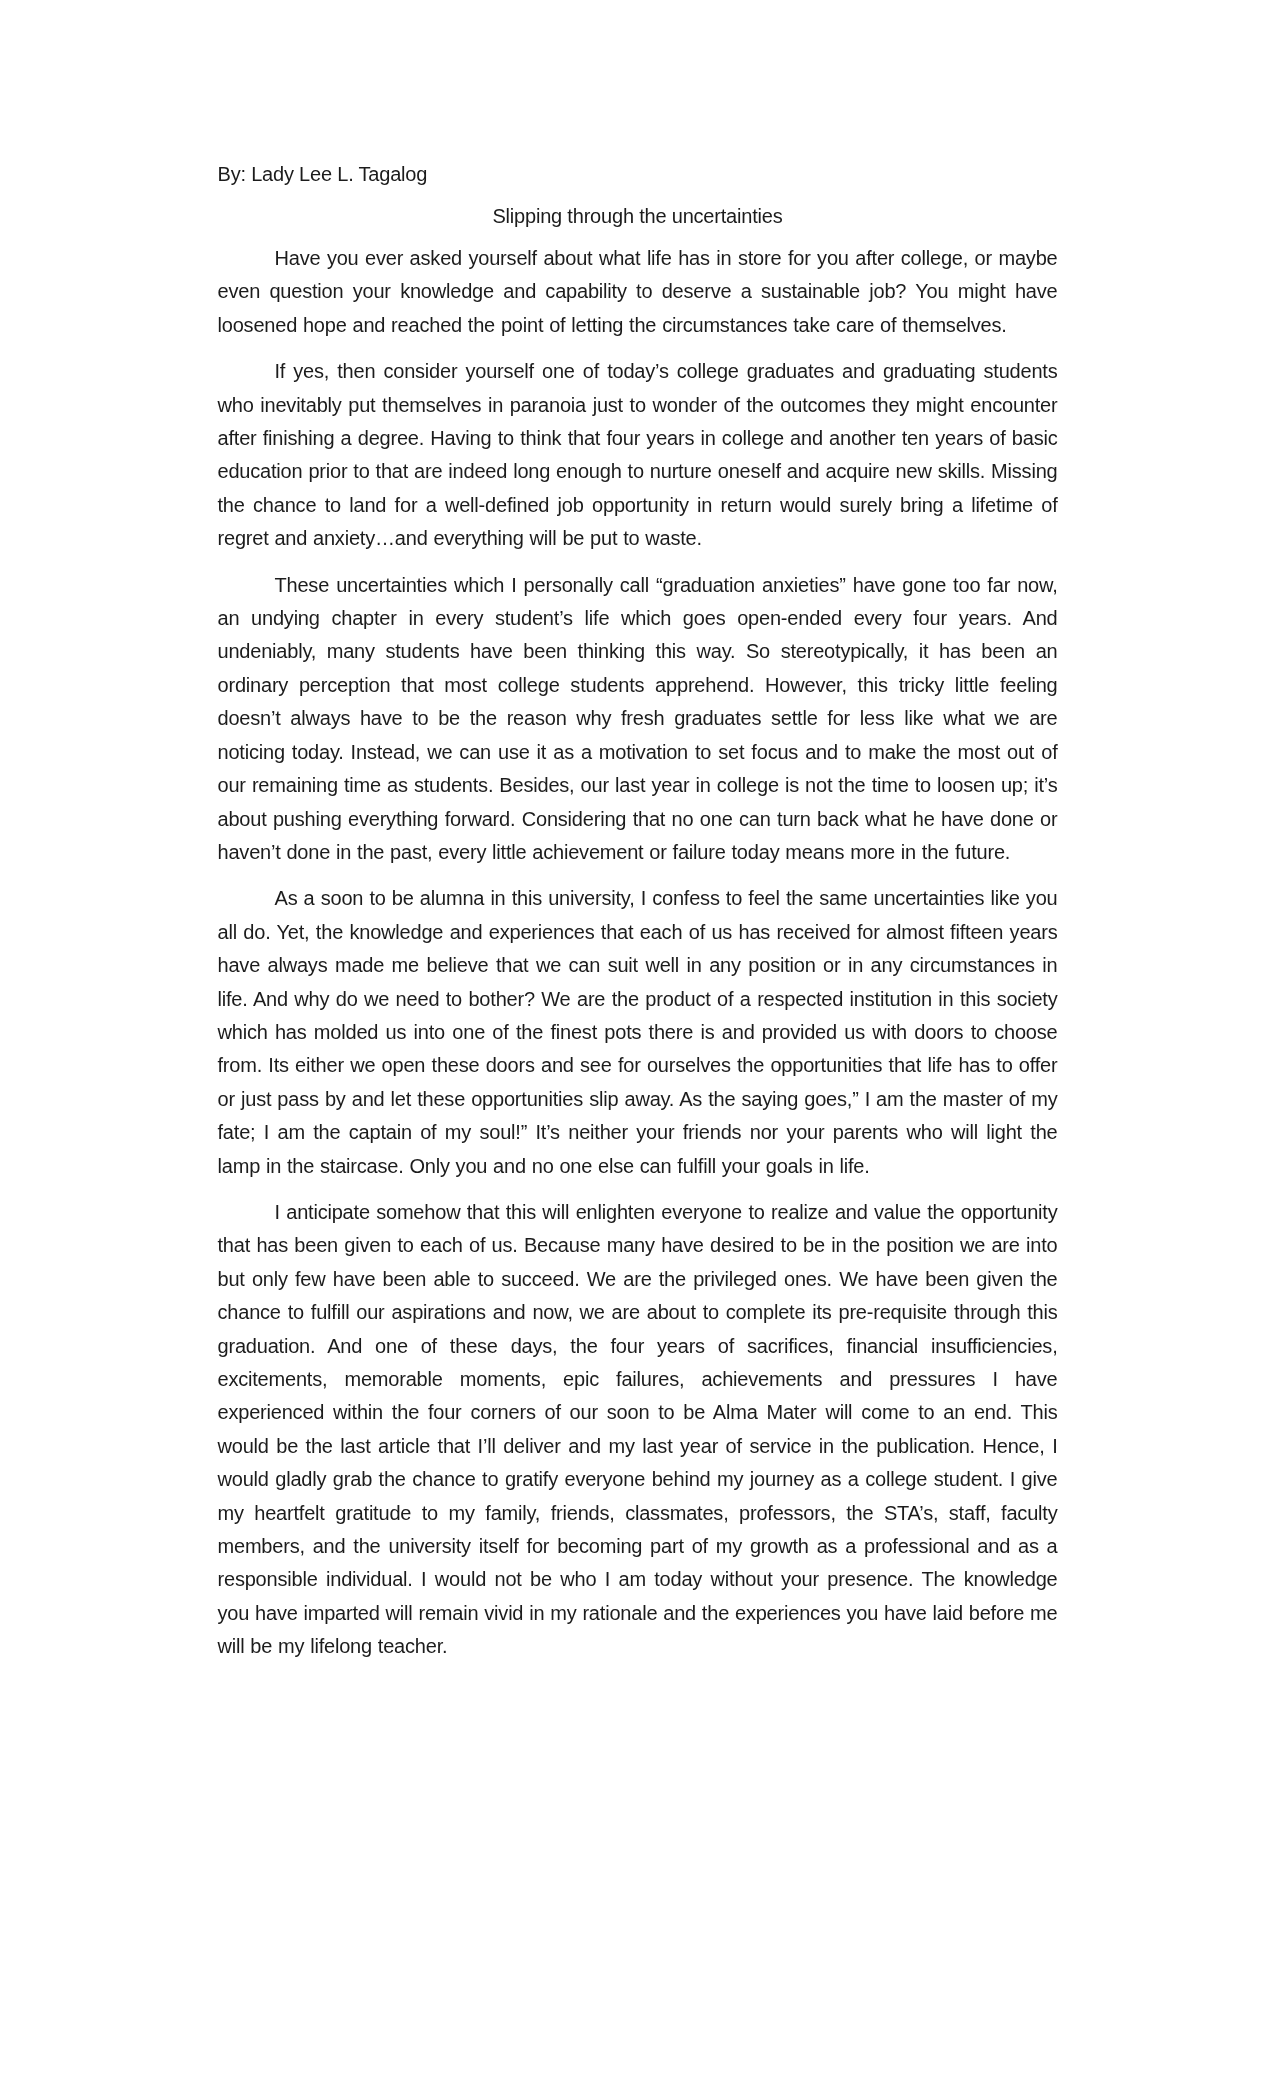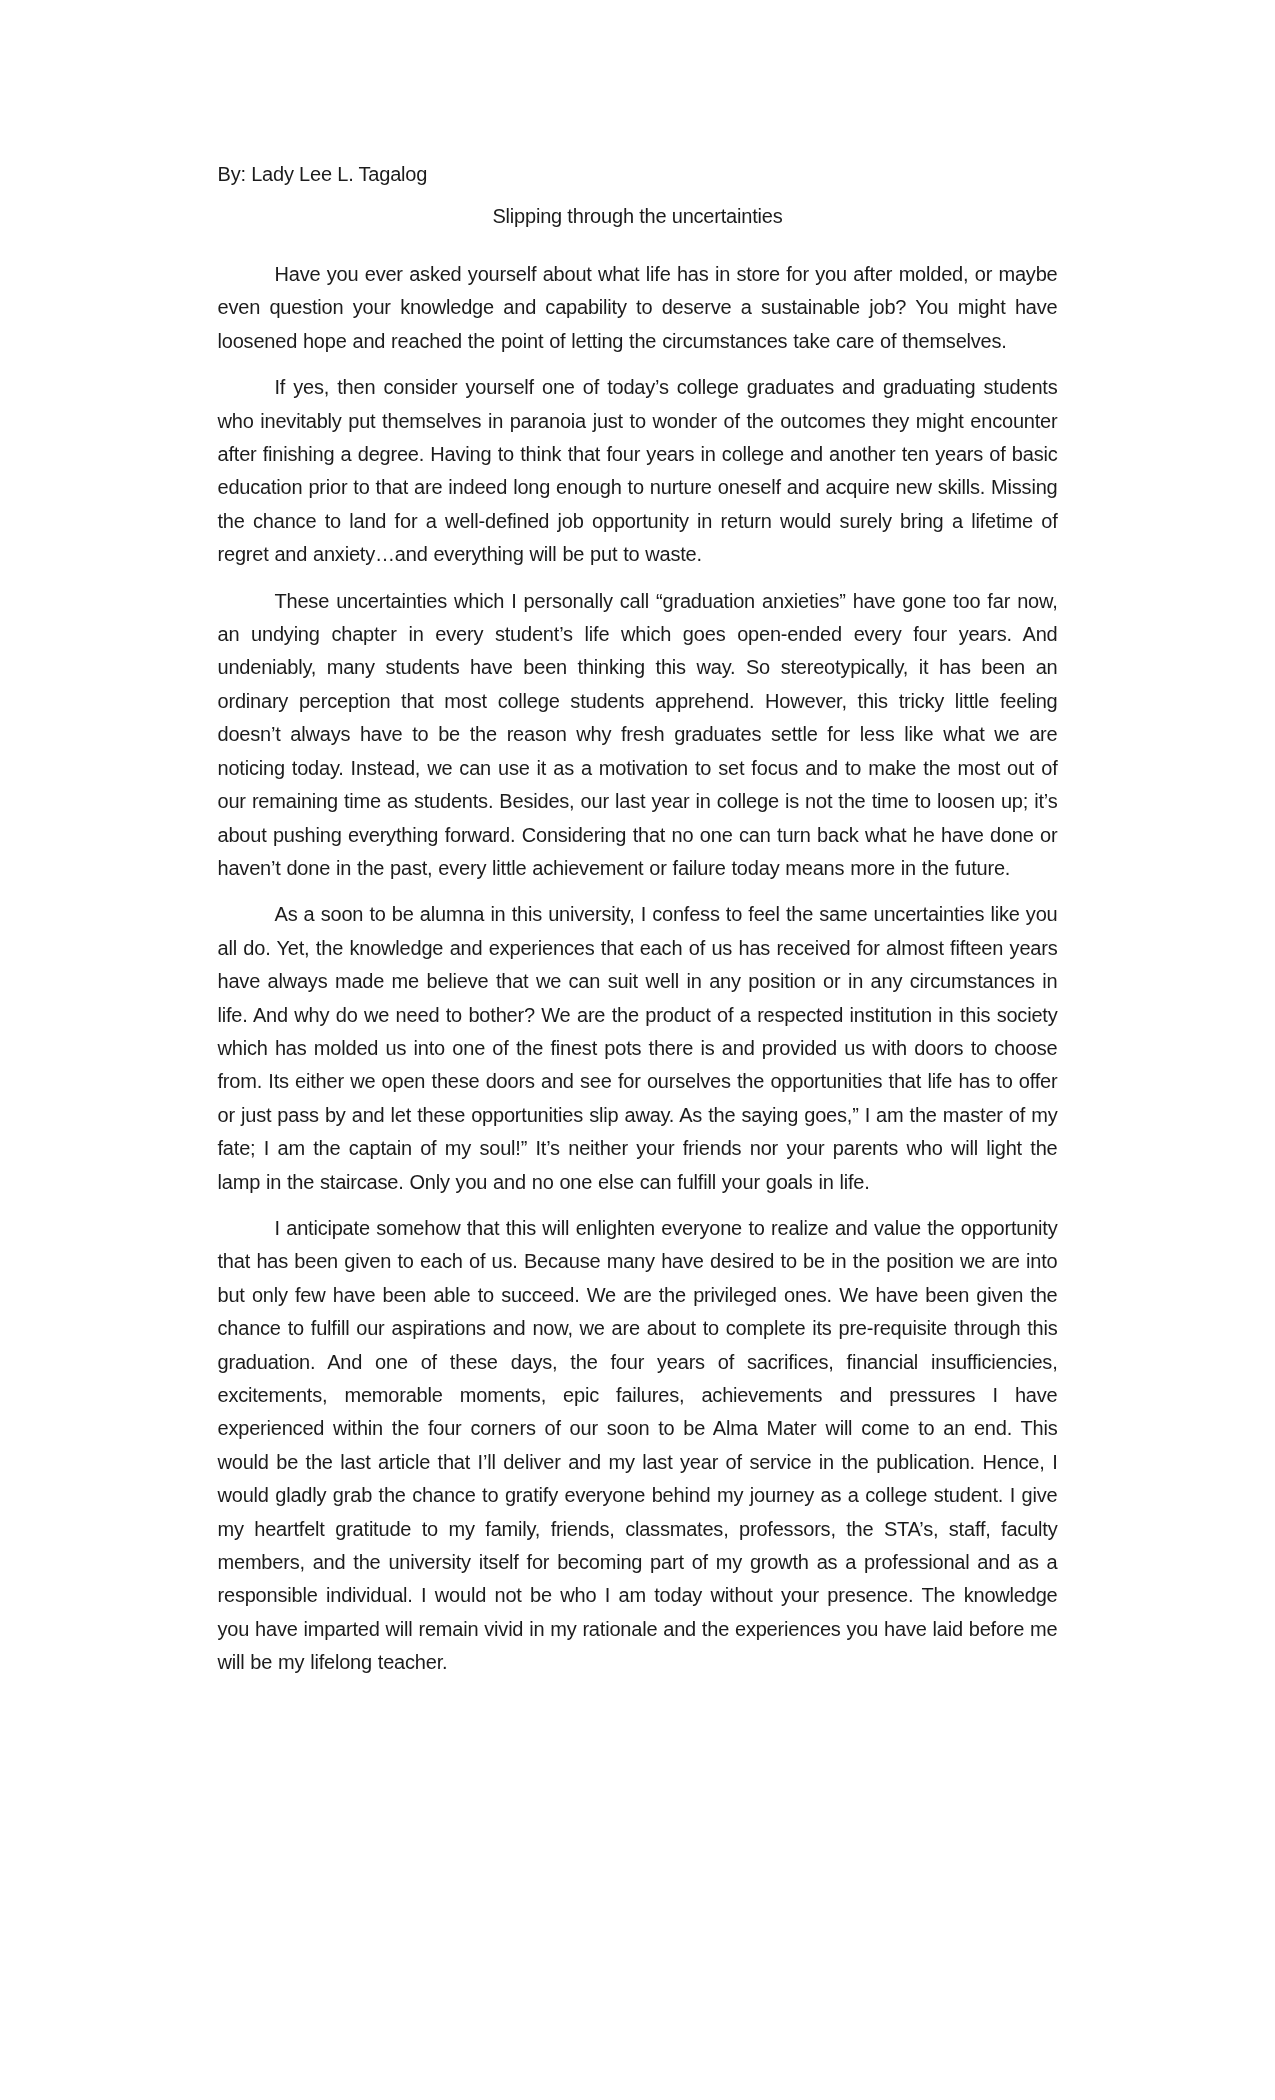--- a/index.html
+++ b/index.html
@@ -22,21 +22,21 @@
   .byline {
     font-size: 20px;
     line-height: 33px;
     margin: 0 0 9px 0;
     text-align: left;
     letter-spacing: -0.2px;
   }
   .doc-title {
     font-size: 20px;
     line-height: 33px;
-    margin: 0 0 25px 0;
+    margin: 0 0 9px 0;
     text-align: center;
     font-weight: normal;
     letter-spacing: -0.2px;
   }
   .body-para {
     font-size: 20px;
     line-height: 33.4px;
     margin: 0 0 13px 0;
     text-align: justify;
     text-indent: 57px;
@@ -45,21 +45,21 @@
   }
 </style>
 </head>
 <body>
 
 <div class="page">
   <div class="byline">By: Lady Lee L. Tagalog</div>
 
   <div class="doc-title">Slipping through the uncertainties</div>
 
-  <p class="body-para">Have you ever asked yourself about what life has in store for you after molded, or maybe even question your knowledge and capability to deserve a sustainable job? You might have loosened hope and reached the point of letting the circumstances take care of themselves.</p>
+  <p class="body-para">Have you ever asked yourself about what life has in store for you after college, or maybe even question your knowledge and capability to deserve a sustainable job? You might have loosened hope and reached the point of letting the circumstances take care of themselves.</p>
 
   <p class="body-para">If yes, then consider yourself one of today’s college graduates and graduating students who inevitably put themselves in paranoia just to wonder of the outcomes they might encounter after finishing a degree. Having to think that four years in college and another ten years of basic education prior to that are indeed long enough to nurture oneself and acquire new skills. Missing the chance to land for a well-defined job opportunity in return would surely bring a lifetime of regret and anxiety…and everything will be put to waste.</p>
 
   <p class="body-para">These uncertainties which I personally call “graduation anxieties” have gone too far now, an undying chapter in every student’s life which goes open-ended every four years. And undeniably, many students have been thinking this way. So stereotypically, it has been an ordinary perception that most college students apprehend. However, this tricky little feeling doesn’t always have to be the reason why fresh graduates settle for less like what we are noticing today. Instead, we can use it as a motivation to set focus and to make the most out of our remaining time as students. Besides, our last year in college is not the time to loosen up; it’s about pushing everything forward. Considering that no one can turn back what he have done or haven’t done in the past, every little achievement or failure today means more in the future.</p>
 
   <p class="body-para">As a soon to be alumna in this university, I confess to feel the same uncertainties like you all do. Yet, the knowledge and experiences that each of us has received for almost fifteen years have always made me believe that we can suit well in any position or in any circumstances in life. And why do we need to bother? We are the product of a respected institution in this society which has molded us into one of the finest pots there is and provided us with doors to choose from. Its either we open these doors and see for ourselves the opportunities that life has to offer or just pass by and let these opportunities slip away. As the saying goes,” I am the master of my fate; I am the captain of my soul!” It’s neither your friends nor your parents who will light the lamp in the staircase. Only you and no one else can fulfill your goals in life.</p>
 
   <p class="body-para">I anticipate somehow that this will enlighten everyone to realize and value the opportunity that has been given to each of us. Because many have desired to be in the position we are into but only few have been able to succeed. We are the privileged ones. We have been given the chance to fulfill our aspirations and now, we are about to complete its pre-requisite through this graduation. And one of these days, the four years of sacrifices, financial insufficiencies, excitements, memorable moments, epic failures, achievements and pressures I have experienced within the four corners of our soon to be Alma Mater will come to an end. This would be the last article that I’ll deliver and my last year of service in the publication. Hence, I would gladly grab the chance to gratify everyone behind my journey as a college student. I give my heartfelt gratitude to my family, friends, classmates, professors, the STA’s, staff, faculty members, and the university itself for becoming part of my growth as a professional and as a responsible individual. I would not be who I am today without your presence. The knowledge you have imparted will remain vivid in my rationale and the experiences you have laid before me will be my lifelong teacher.</p>
 
 </div>

